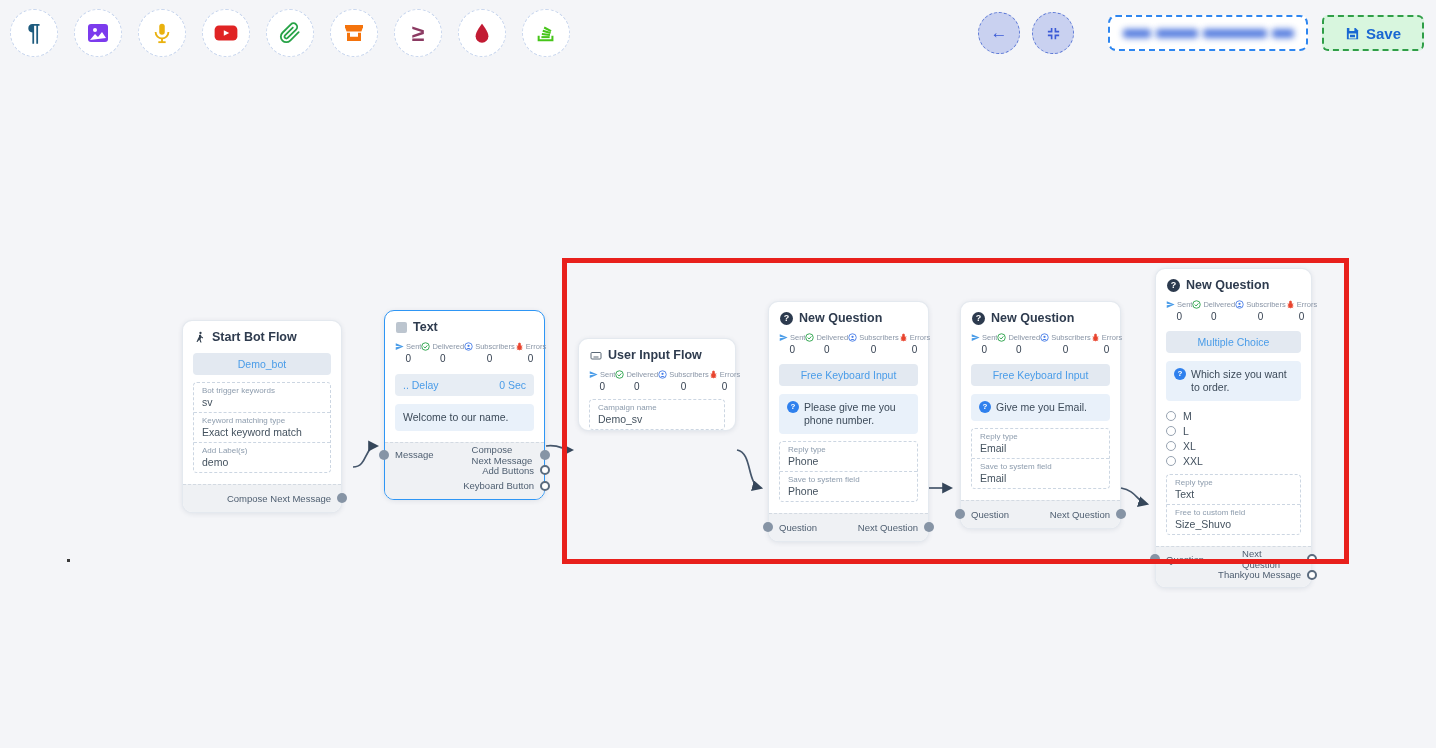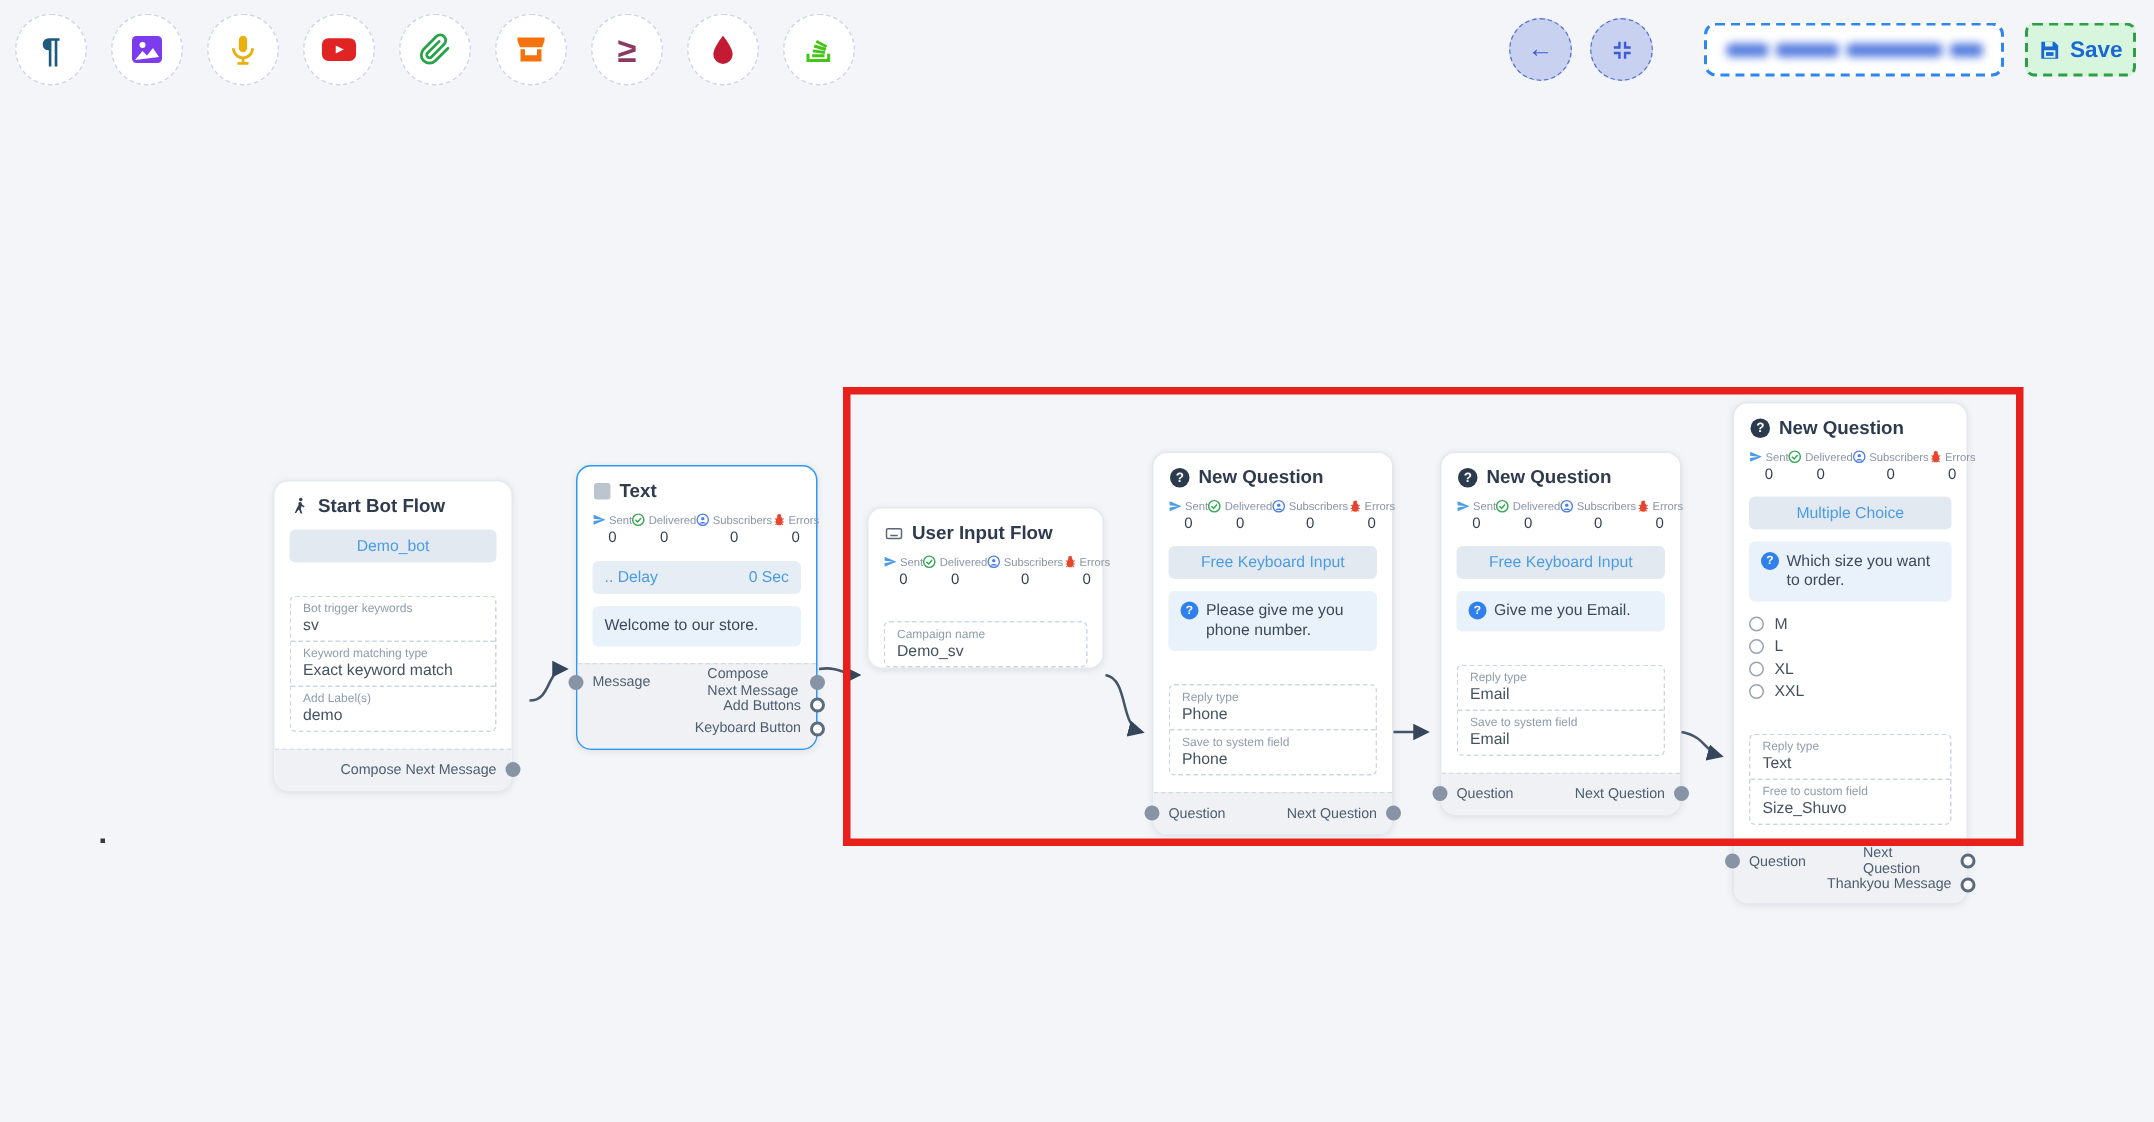--- a/index.html
+++ b/index.html
@@ -14,21 +14,21 @@
   .tool-circle .glyph { font-size:23px; font-weight:bold; line-height:1; }
 
   .topbar-right { position:absolute; right:12px; top:12px; display:flex; align-items:center; }
   .nav-circle { width:42px; height:42px; border-radius:50%; background:#c9d1f0;
     border:1.5px dashed #5a77d6; color:#3c5bd6; display:flex; align-items:center; justify-content:center; }
   .nav-circle + .nav-circle { margin-left:12px; }
   .flow-name-box { margin-left:34px; width:200px; height:36px; background:#fff;
     border:2px dashed #2e86f0; border-radius:8px; display:flex; align-items:center;
     justify-content:center; gap:5px; overflow:hidden; }
   .blur-bar { height:9px; background:#2a5bd7; border-radius:3px; filter:blur(3px); opacity:.8; }
-  .save-btn { margin-left:14px; width:74px; height:36px; background:#d8f6de;
+  .save-btn { margin-left:14px; width:102px; height:36px; background:#d8f6de;
     border:2px dashed #2f9e47; border-radius:6px; color:#1967d2; font-weight:bold; font-size:15px;
     display:flex; align-items:center; justify-content:center; gap:6px; cursor:pointer; }
 
   
   .wires { position:absolute; left:0; top:0; width:1436px; height:748px; z-index:3; pointer-events:none; }
   .red-overlay { position:absolute; left:562px; top:258px; width:787px; height:306px;
     border:5px solid #e8201c; z-index:10; pointer-events:none; }
   .artifact-dot { position:absolute; left:67px; top:559px; width:3px; height:3px; background:#3a3a3a; z-index:2; }
 
   
@@ -50,21 +50,21 @@
 
   .pill { background:#e3e9f1; color:#4a9ce8; text-align:center; font-size:10.5px;
     padding:5px 4px; border-radius:4px; margin-top:9px; cursor:pointer; }
   .delay-row { display:flex; justify-content:space-between; background:#e7edf4; color:#4a9ce8;
     font-size:10.5px; padding:5px 8px; border-radius:4px; margin-top:10px; }
   .msg-box { background:#e9f1fa; color:#3c4a59; font-size:10.5px; padding:7px 8px;
     border-radius:4px; margin-top:8px; display:flex; gap:5px; align-items:flex-start; line-height:1.25; }
   .qmark { width:12px; height:12px; border-radius:50%; background:#2f80ed; color:#fff; font-size:8px;
     font-weight:bold; display:flex; align-items:center; justify-content:center; flex-shrink:0; }
 
-  .fields { border:1px dashed #ccd6e2; border-radius:4px; margin-top:22px; background:#fff; }
+  .fields { border:1px dashed #ccd6e2; border-radius:4px; margin-top:7px; background:#fff; }
   .field { padding:3px 8px 4px; }
   .field + .field { border-top:1px dashed #ccd6e2; }
   .f-label { font-size:8px; color:#8d9cad; }
   .f-value { font-size:10.5px; color:#44525f; margin-top:1px; }
 
   .options { margin-top:9px; }
   .opt { display:flex; align-items:center; gap:7px; margin:3px 0; }
   .radio { width:10px; height:10px; border:1.5px solid #97a3b1; border-radius:50%; background:#fff; flex-shrink:0; }
   .opt-label { font-size:10.5px; color:#42505e; }
 
@@ -289,21 +289,21 @@
             <span>Errors</span>
           </div>
           <div class="stat-val">0</div>
         </div>
     </div>
     <div class="delay-row">
       <span>.. Delay</span>
       <span>0 Sec</span>
     </div>
     <div class="msg-box">
-      <span>Welcome to our store.</span>
+      <span>Welcome to our name.</span>
     </div>
   </div>
   <div class="node-footer">
     <div class="frow">
       <span class="port in"></span>
       <span>Message</span>
       <span>Compose Next Message</span>
       <span class="port out"></span>
     </div>
     <div class="frow right-only">

